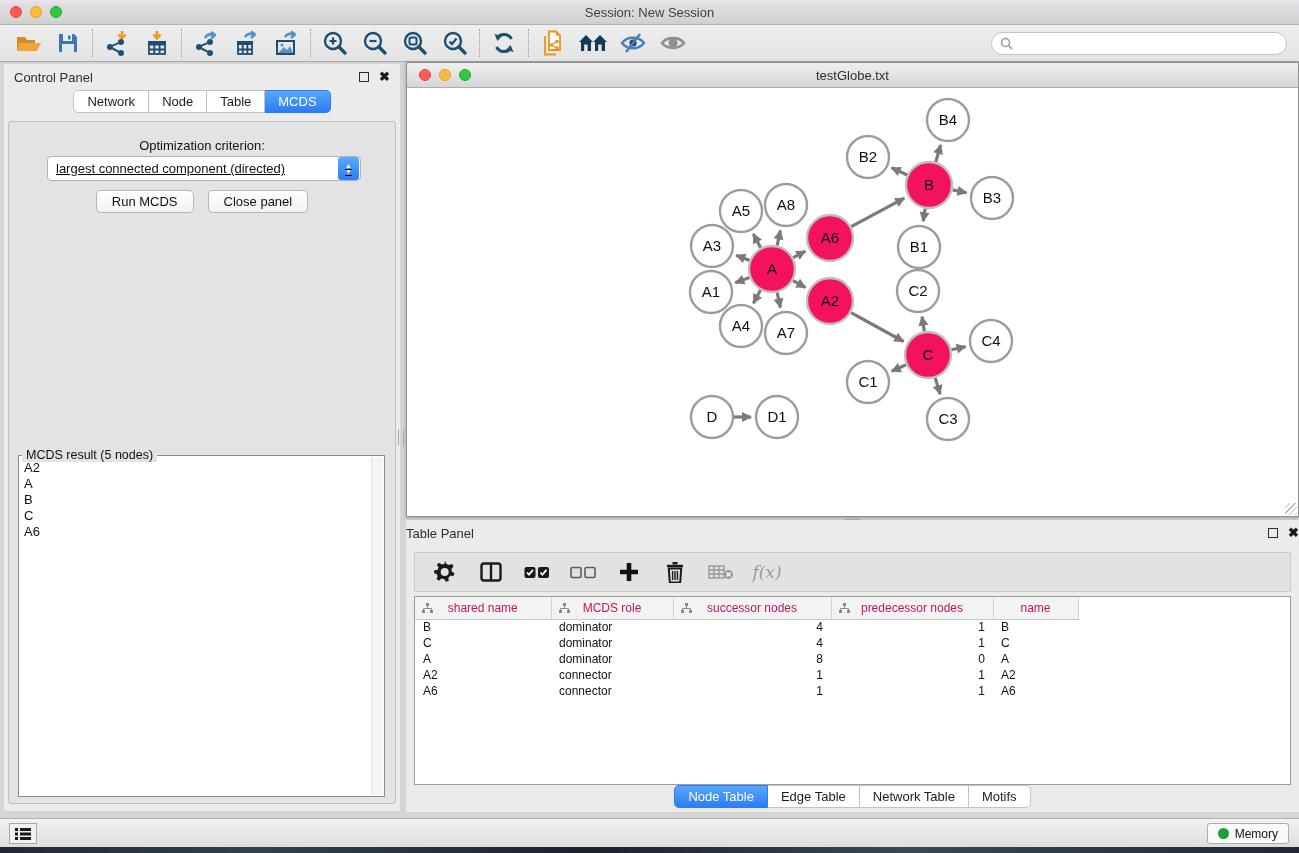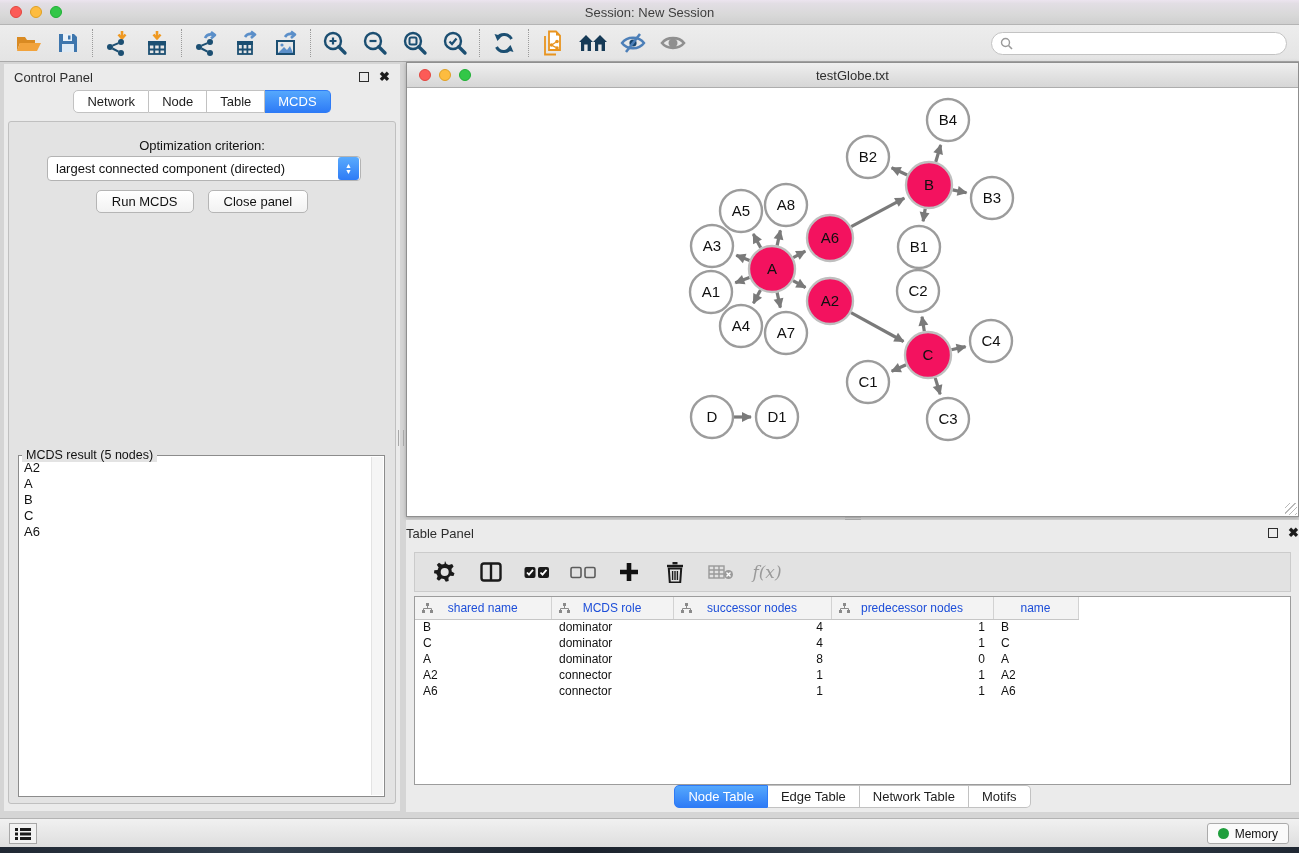--- a/index.html
+++ b/index.html
@@ -42,21 +42,21 @@
   .seg { display:flex; justify-content:center; }
   .seg-btn { background:#fff; border:1px solid #c2c2c2; border-left-width:0; padding:3px 13px;
     font-size:13px; color:#1d1d1d; font-family:"Liberation Sans",sans-serif; cursor:default; }
   .seg-btn:first-child { border-left-width:1px; border-radius:5px 0 0 5px; }
   .seg-btn:last-child { border-radius:0 5px 5px 0; }
   .seg-btn.active { background:linear-gradient(#55a8fd,#2e7bf6); border-color:#2e7bf6; color:#fff; }
   .cp-content { position:absolute; left:4px; right:4px; top:57px; bottom:7px;
     background:#e3e3e3; border:1px solid #c0c0c0; border-radius:3px; }
   .opt-label { text-align:center; font-size:13px; color:#111; margin-top:16px; }
   .dropdown { position:absolute; left:38px; top:34px; width:314px; height:25px; background:#fff;
-    border:1px solid #b3b3b3; border-radius:4px; display:flex; align-items:center; }
+    border:1px solid #b3b3b3; border-radius:4px; display:flex; align-items:center;text-decoration:underline; }
   .dropdown .val { flex:1; font-size:13px; color:#111; padding-left:8px; white-space:nowrap; }
   .dropdown .stepper { width:21px; height:23px; border-radius:3px;
     background:linear-gradient(#5aabfd,#2e7bf6); margin-right:1px;
     display:flex; flex-direction:column; align-items:center; justify-content:center; color:#fff; }
   .dropdown .stepper span { font-size:7px; line-height:6px; }
   .btn-row { position:absolute; top:68px; left:0; right:0; display:flex; justify-content:center; gap:14px; }
   .push-btn { background:linear-gradient(#ffffff,#f2f2f2); border:1px solid #b5b5b5; border-radius:5px;
     font-size:13px; color:#111; padding:3px 15px; font-family:"Liberation Sans",sans-serif; cursor:default; }
   .titled-box { position:absolute; left:9px; right:10px; top:333px; bottom:6px;
     border:1px solid #8c8c8c; background:#fff; }
@@ -91,21 +91,21 @@
   .tp-head { height:26px; display:flex; align-items:center; padding:0 0;gap:13px; }
   .tp-head .t { font-size:13px; color:#2d2d2d; flex:1; }
   .tp-toolbar { position:absolute; left:8px; right:8px; top:32px; height:40px;
     background:#e2e2e2; border:1px solid #cbcbcb; display:flex; align-items:center; gap:14px; padding-left:14px; }
   .tt-btn { width:32px; height:30px; display:flex; align-items:center; justify-content:center; cursor:default; }
   .fx { font-family:"DejaVu Serif",serif; font-style:italic; font-size:17px; color:#9a9a9a; }
   .tp-table { position:absolute; left:8px; right:8px; top:76px; height:189px;
     background:#fff; border:1px solid #9c9c9c; overflow:hidden; }
   table.nodetable { border-collapse:collapse; table-layout:fixed; }
   table.nodetable th { height:22px; background:#f3f3f3; border-bottom:1px solid #c6c6c6;
-    border-right:1px solid #d2d2d2; font-size:12px; font-weight:normal; color:#1d4ed8; position:relative; }
+    border-right:1px solid #d2d2d2; font-size:12px; font-weight:normal; color:#be185d; position:relative; }
   table.nodetable th .hicon { position:absolute; left:7px; top:6px; }
   table.nodetable td { height:16px; font-size:12px; color:#111; padding:0 8px; white-space:nowrap; }
   td.num { text-align:right; padding-right:14px; }
   .tp-tabs { position:absolute; left:0; right:0; bottom:4px; display:flex; justify-content:center; }
 
   
   .statusbar { position:absolute; left:0; top:818px; width:1299px; height:29px;
     background:linear-gradient(#f1f1f1,#dedede); border-top:1px solid #b3b3b3; }
   .list-btn { position:absolute; left:9px; top:4px; width:28px; height:21px;
     background:#f2f2f2; border:1px solid #a8a8a8; display:flex; align-items:center; justify-content:center; }

